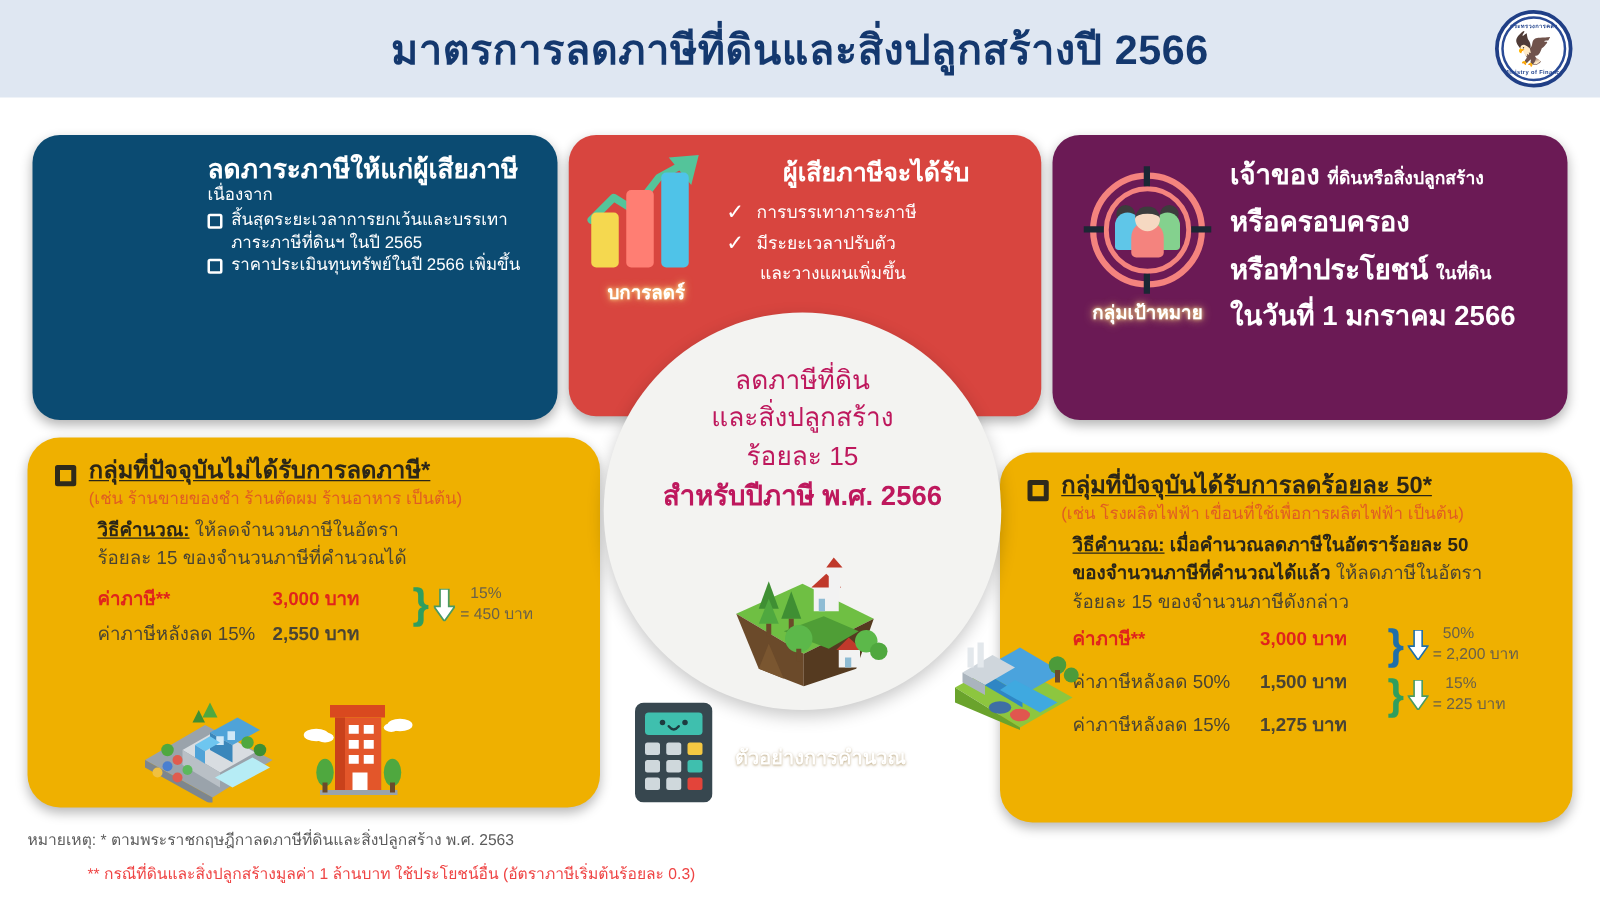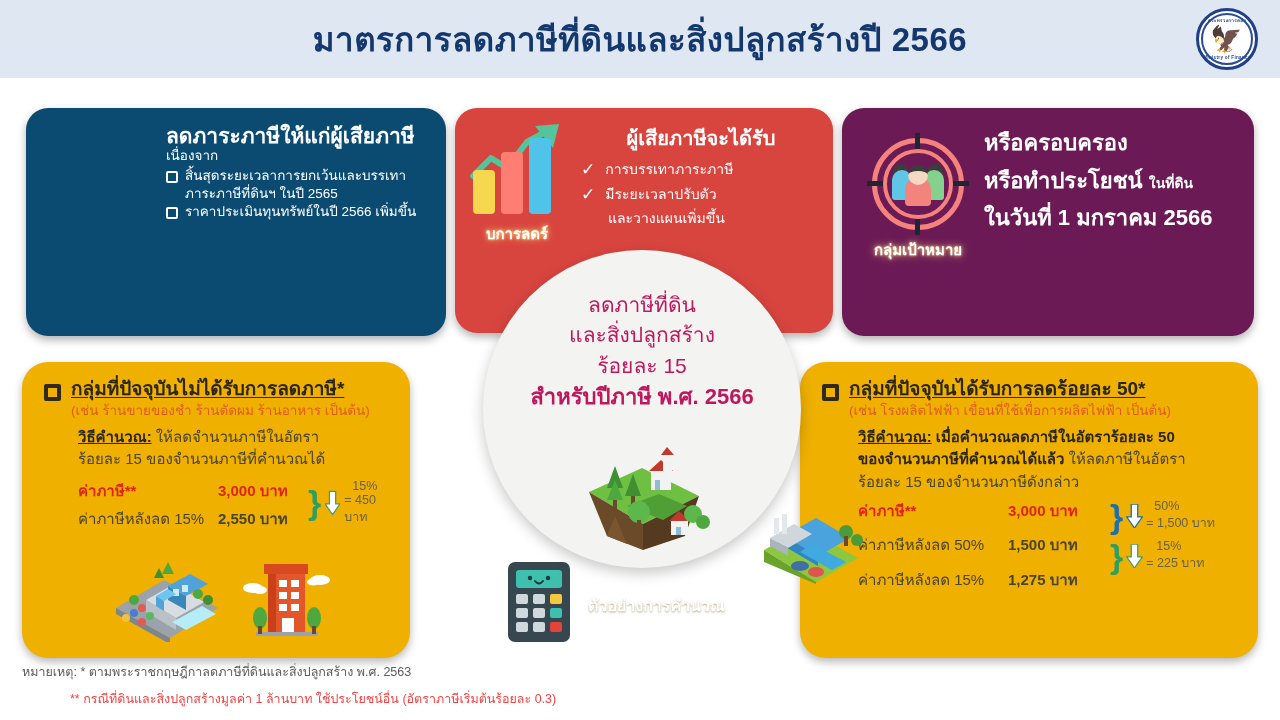--- a/index.html
+++ b/index.html
@@ -127,21 +127,21 @@
   .pp-line3 { font-size: 22px; font-weight: bold; margin-top: 3px; }
   .pp-line3 small { font-size: 14px; font-weight: bold; }
   .pp-line4 { font-size: 15px; font-weight: bold; margin-top: 1px; }
   .pp-line5 { font-size: 22px; font-weight: bold; margin-top: 2px; }
 
   
   .panel {
     position: absolute; background: #efb000; border-radius: 26px;
     box-shadow: 0 4px 9px rgba(0,0,0,.28);
   }
-  .panel-left  { left: 22px;  top: 362px; width: 388px; height: 296px; }
+  .panel-left  { left: 22px;  top: 350px; width: 458px; height: 296px; }
   .panel-right { left: 800px; top: 362px; width: 458px; height: 296px; }
 
   .panel-head { display: flex; align-items: flex-start; gap: 10px; }
   .cb-dark {
     flex:0 0 auto; width: 17px; height: 17px; margin-top: 6px;
     border: 4px solid #2f2a1b; border-radius: 2px;
   }
   .panel-title {
     font-size: 19px; font-weight: bold; color: #2b2618;
     text-decoration: underline; text-underline-offset: 2px; line-height: 1.2;
@@ -265,20 +265,24 @@
               <div class="pL"></div>
             <div class="hR"></div>
               <div class="pR"></div>
             <div class="pC"></div>
               <div class="hC"></div>
           </div>
         </div>
         <div class="badge-label purple-l">กลุ่มเป้าหมาย</div>
       </div>
       <div class="card-body" style="left:142px;top:14px;right:10px;">
+        <div class="pp-line1">
+          <span>เจ้าของ</span>
+          <small>ที่ดินหรือสิ่งปลูกสร้าง</small>
+        </div>
         <div class="pp-line2">หรือครอบครอง</div>
         <div class="pp-line3">
           <span>หรือทำประโยชน์</span>
           <small>ในที่ดิน</small>
         </div>
         <div class="pp-line5">ในวันที่ 1 มกราคม 2566</div>
       </div>
     </div>
   </div>
 
@@ -359,21 +363,21 @@
           </div>
         </div>
         <div style="margin-left:2px;">
           <div style="display:flex;align-items:center;gap:3px;">
             <div class="brace" style="color:#1f6fa8;">}</div>
             <svg class="dn-arrow" width="17" height="24" viewBox="0 0 17 26">
               <polygon points="5,0 12,0 12,14 17,14 8.5,26 0,14 5,14" fill="#ffffff" stroke="#1f6fa8" stroke-width="1.4"></polygon>
             </svg>
             <div>
               <div class="pct" style="padding-left:8px;">50%</div>
-              <div class="eq">= 1,500 บาท</div>
+              <div class="eq">= 2,200 บาท</div>
             </div>
           </div>
           <div style="display:flex;align-items:center;gap:3px;margin-top:6px;">
             <div class="brace">}</div>
             <svg class="dn-arrow" width="17" height="24" viewBox="0 0 17 26">
               <polygon points="5,0 12,0 12,14 17,14 8.5,26 0,14 5,14" fill="#ffffff" stroke="#4a9a63" stroke-width="1.4"></polygon>
             </svg>
             <div>
               <div class="pct" style="padding-left:10px;">15%</div>
               <div class="eq">= 225 บาท</div>

